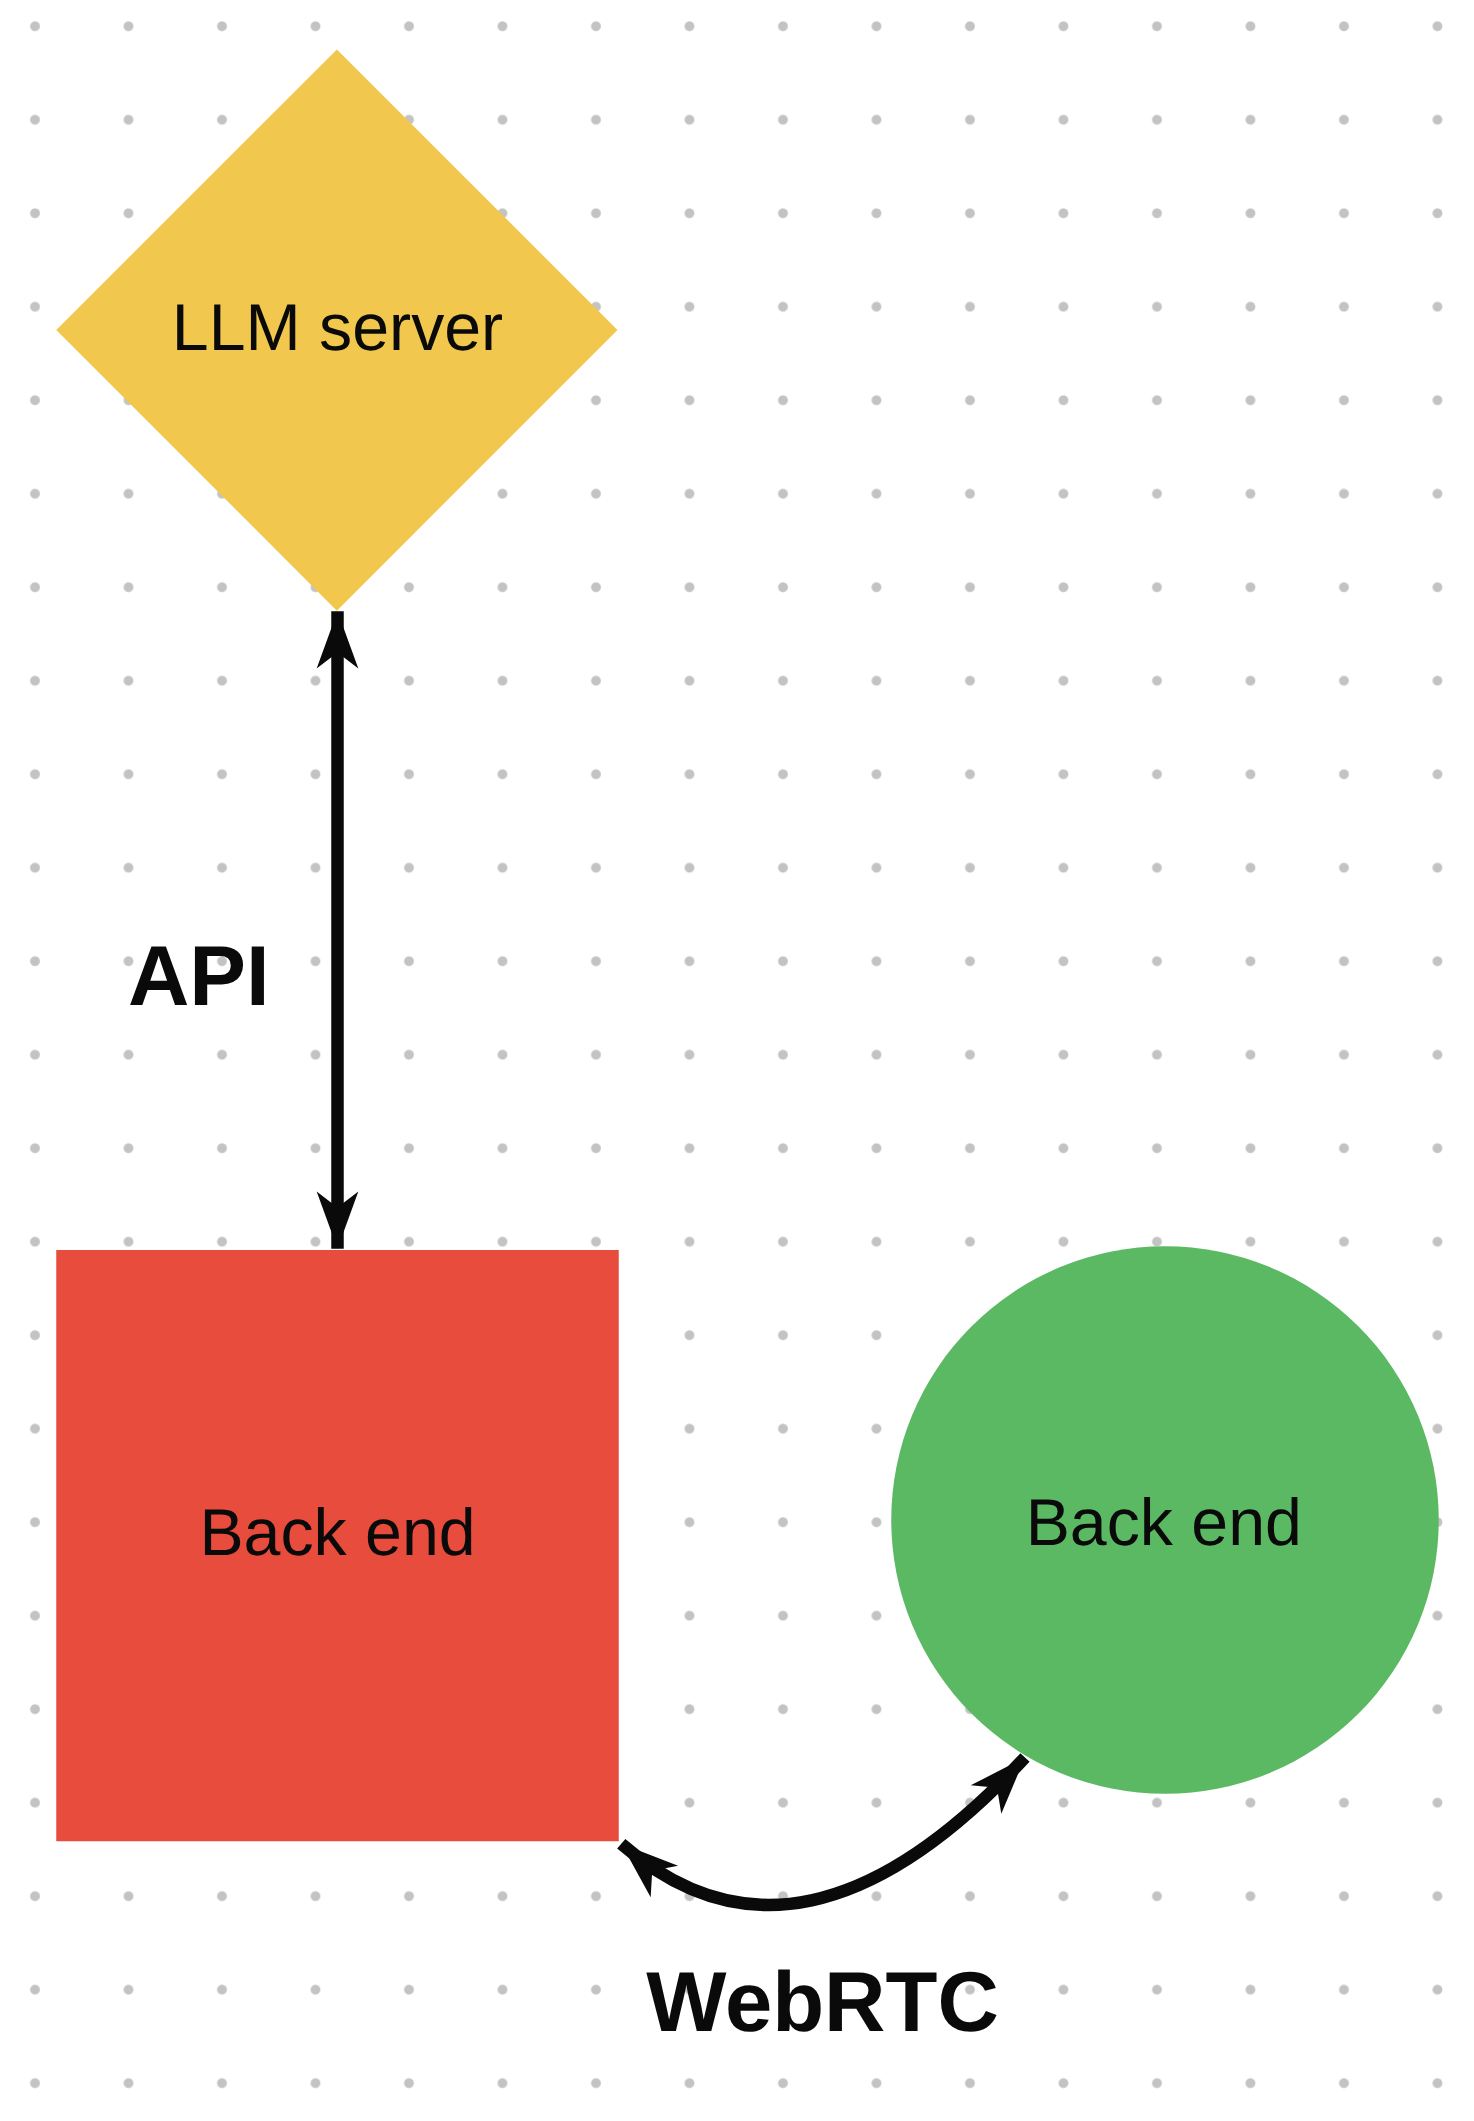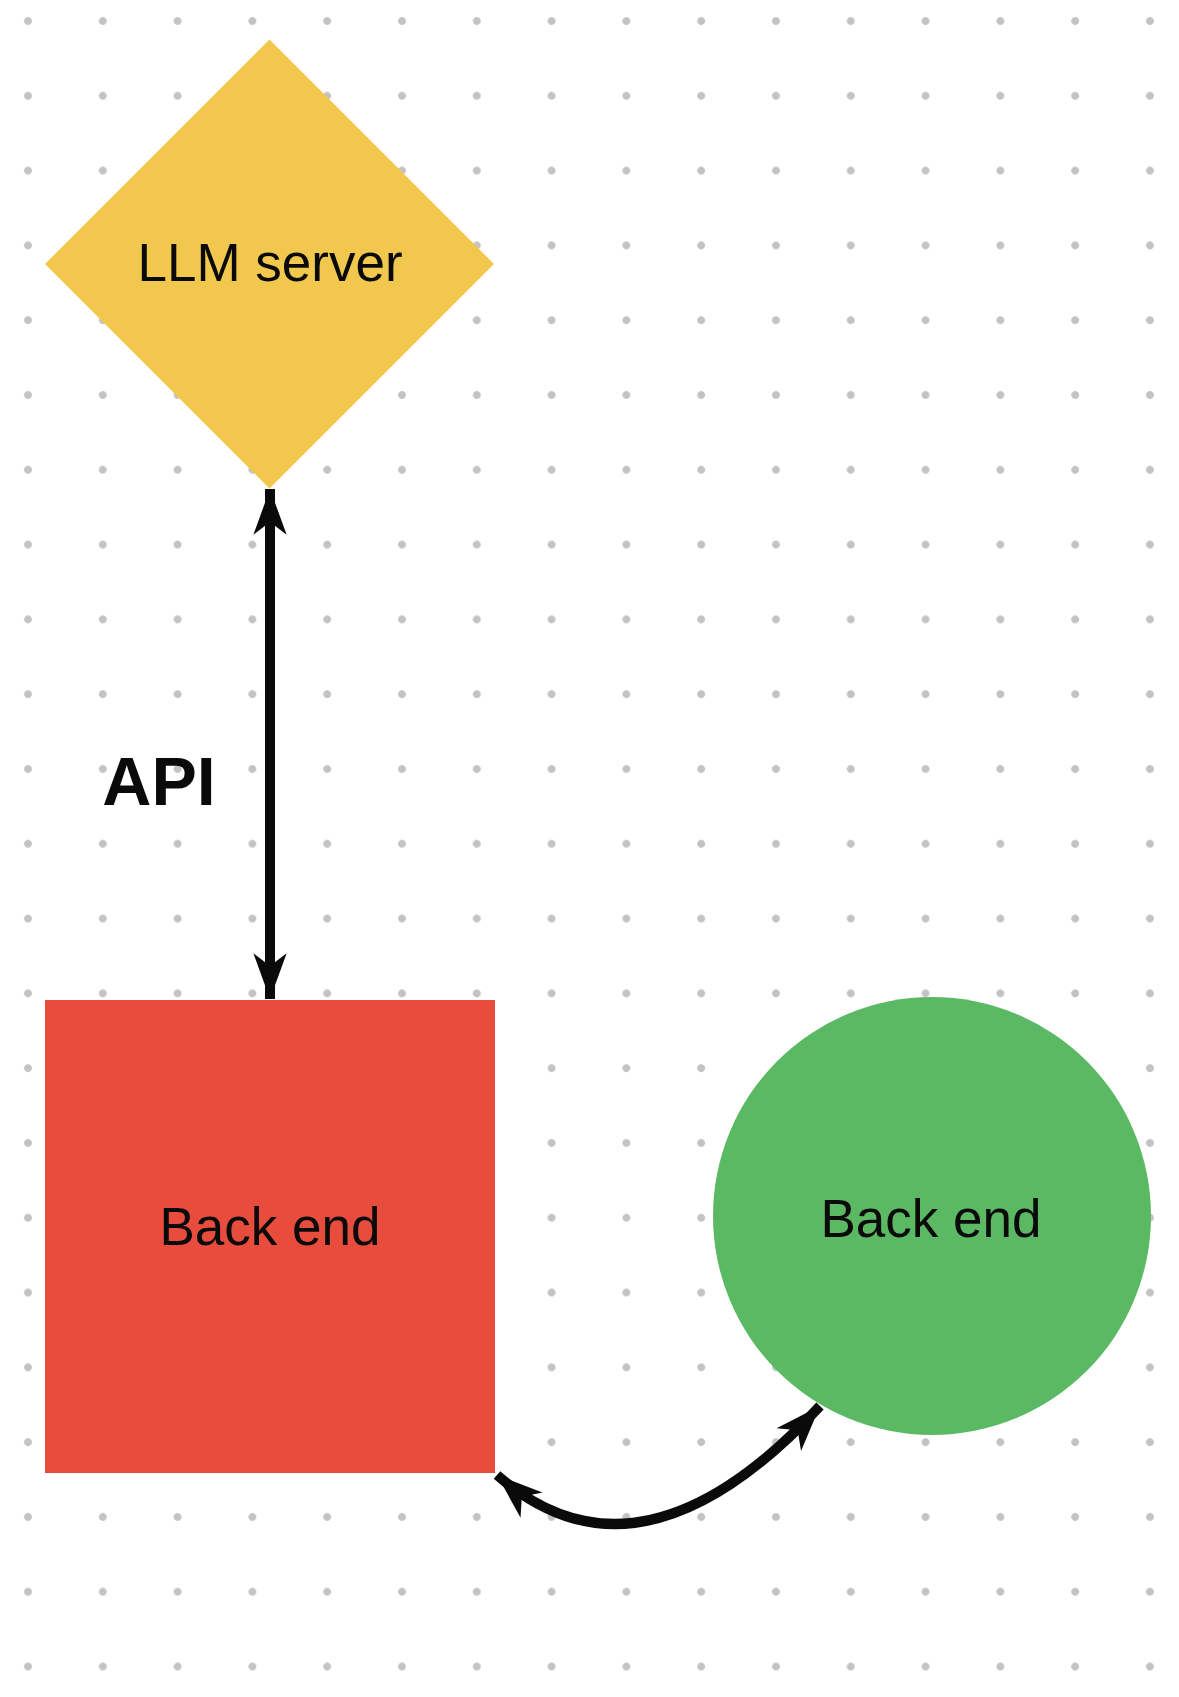--- a/index.html
+++ b/index.html
@@ -56,14 +56,15 @@
   </svg>
 
   <div class="label label-llm">LLM server</div>
 
   <div class="label label-back">Back end</div>
 
   <div class="label label-front">Back end</div>
 
   <div class="label edge-label label-api">API</div>
 
+  <div class="label edge-label label-webrtc">WebRTC</div>
 
 </div>
 
 </body></html>

